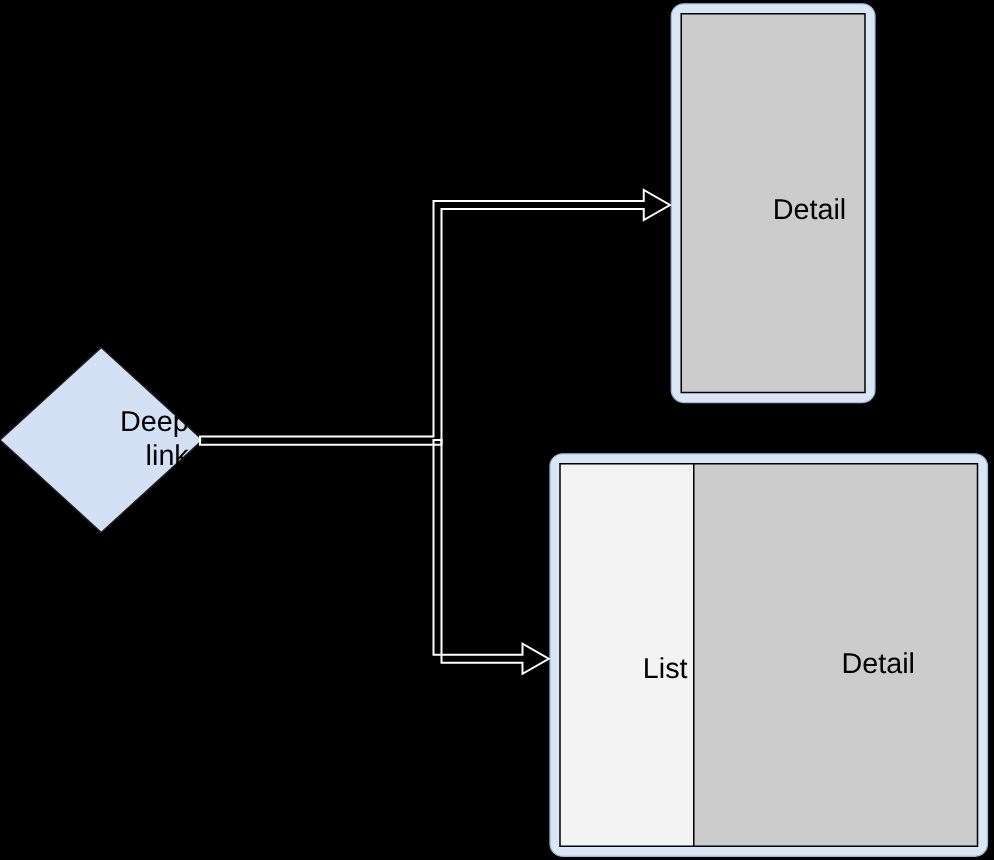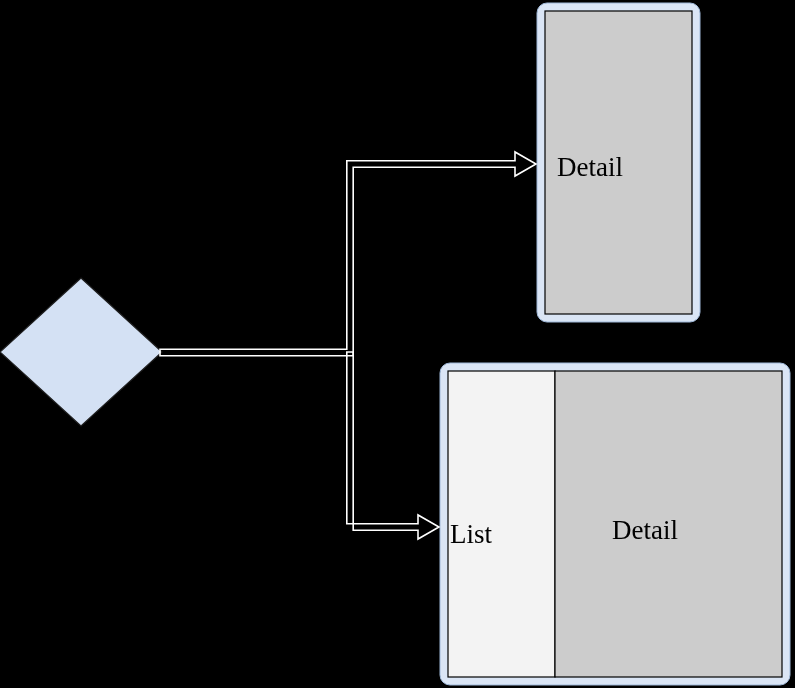--- a/index.html
+++ b/index.html
@@ -18,24 +18,24 @@
   svg.layer {
     position: absolute;
     left: 0;
     top: 0;
     width: 795px;
     height: 688px;
   }
   .node-label {
     position: absolute;
     color: #000000;
-    font-family: Liberation Serif, serif;
-    font-size: 27px;
+    font-family: Liberation Sans, sans-serif;
+    font-size: 23px;
     line-height: 27px;
-    text-align: left;
+    text-align: right;
     white-space: pre;
     pointer-events: none;
   }
   #deep-link-label {
     left: 11px;
     top: 324px;
     width: 140px;
   }
   #detail-top-label {
     left: 557px;
@@ -98,20 +98,22 @@
                L 439,527
                L 418,539
                L 418,530.2
                L 353.2,530.2
                L 353.2,352
                Z" fill="none" stroke="#ffffff" stroke-width="1.6" stroke-linejoin="miter"></path>
     </g>
 
   </svg>
 
+  <div class="node-label" id="deep-link-label">Deep
+link</div>
 
   <div class="node-label" id="detail-top-label">Detail</div>
 
   <div class="node-label" id="list-label">List</div>
 
   <div class="node-label" id="detail-bottom-label">Detail</div>
 
 </div>
 
 </body></html>

